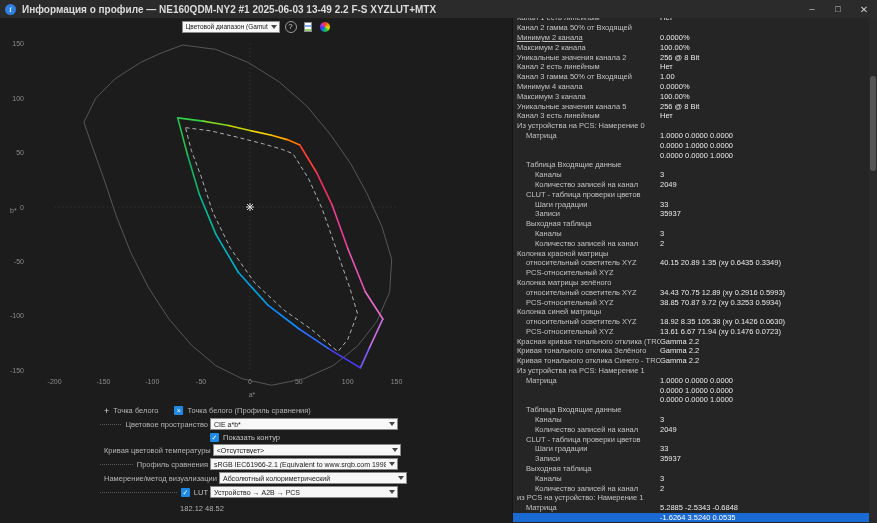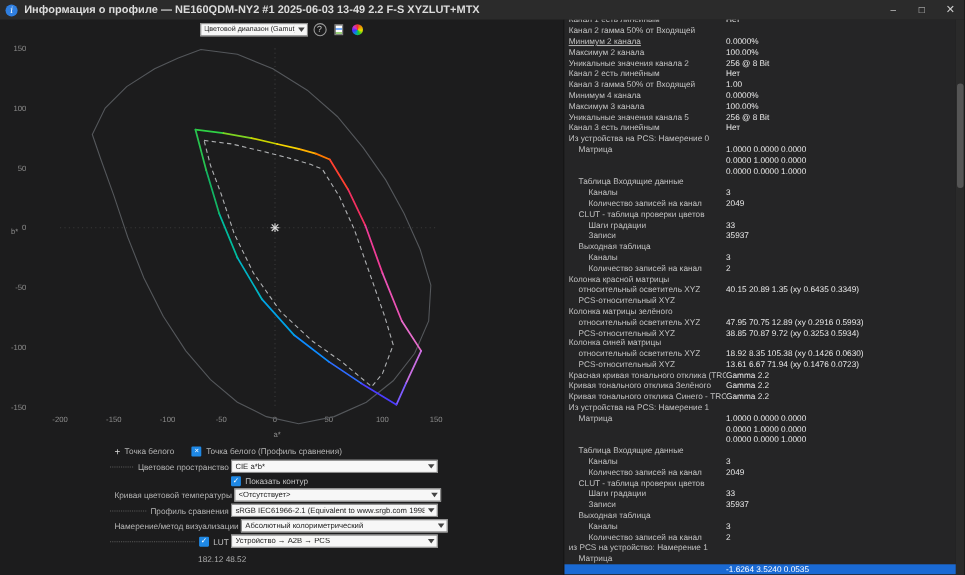--- a/index.html
+++ b/index.html
@@ -336,21 +336,21 @@
         </div>
         <div class="prow">
           <span class="plabel" style="padding-left: 13px;">PCS-относительный XYZ</span>
         </div>
         <div class="prow">
           <span class="plabel" style="padding-left: 4px;">Колонка матрицы зелёного</span>
           <span class="pvalue"></span>
         </div>
         <div class="prow">
           <span class="plabel" style="padding-left: 13px;">относительный осветитель XYZ</span>
-          <span class="pvalue">47.95  70.75  12.89 (xy 0.2916 0.5993)</span>
+          <span class="pvalue">34.43  70.75  12.89 (xy 0.2916 0.5993)</span>
         </div>
         <div class="prow">
           <span class="plabel" style="padding-left: 13px;">PCS-относительный XYZ</span>
           <span class="pvalue">38.85  70.87    9.72 (xy 0.3253 0.5934)</span>
         </div>
         <div class="prow">
           <span class="plabel" style="padding-left: 4px;">Колонка синей матрицы</span>
           <span class="pvalue"></span>
         </div>
         <div class="prow">
@@ -424,20 +424,21 @@
         <div class="prow">
           <span class="plabel" style="padding-left: 22px;">Количество записей на канал</span>
           <span class="pvalue">2</span>
         </div>
         <div class="prow">
           <span class="plabel" style="padding-left: 4px;">из PCS на устройство: Намерение 1</span>
           <span class="pvalue"></span>
         </div>
         <div class="prow">
           <span class="plabel" style="padding-left: 13px;">Матрица</span>
+          <span class="pvalue">5.2885 -2.5343 -0.6848</span>
         </div>
         <div class="prow hl">
           <span class="plabel" style="padding-left: 13px;"></span>
           <span class="pvalue">-1.6264 3.5240 0.0535</span>
         </div>
       </div>
   </div>
 
   <div class="vscroll">
     <div class="vthumb"></div>

